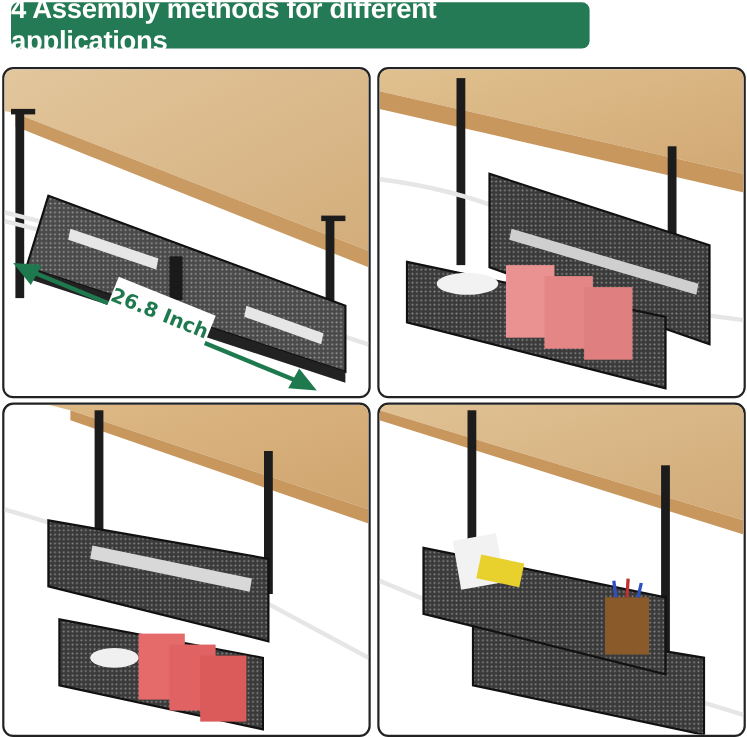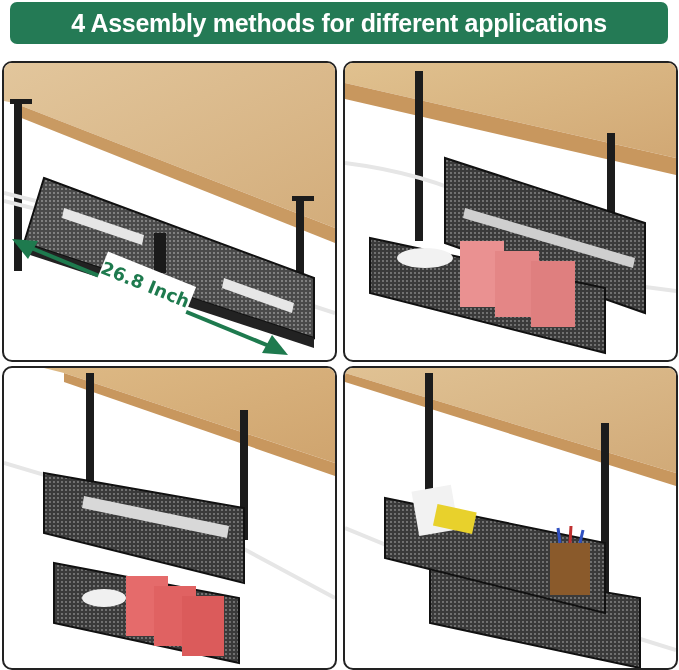--- a/index.html
+++ b/index.html
@@ -1,18 +1,18 @@
 <!DOCTYPE html>
 <html><head>
   <meta charset="utf-8">
   <style>
     html, body { margin: 0; padding: 0; background: #ffffff; }
     body { width: 679px; height: 670px; position: relative; overflow: hidden; font-family: "DejaVu Sans", sans-serif; }
     .banner {
-      position: absolute; left: 10px; top: 2px; width: 658px; height: 42px;
+      position: absolute; left: 10px; top: 2px; width: 526px; height: 42px;
       background: #247a55; border-radius: 7px;
       display: flex; align-items: center; justify-content: center;
       color: #ffffff; font-size: 25px; font-weight: bold; letter-spacing: -0.3px;
       font-family: "Liberation Sans", sans-serif;
     }
     .panel {
       position: absolute; border: 2px solid #222; border-radius: 10px;
       background: #ffffff; overflow: hidden;
     }
     #p1 { left: 2px; top: 61px; width: 331px; height: 297px; }

